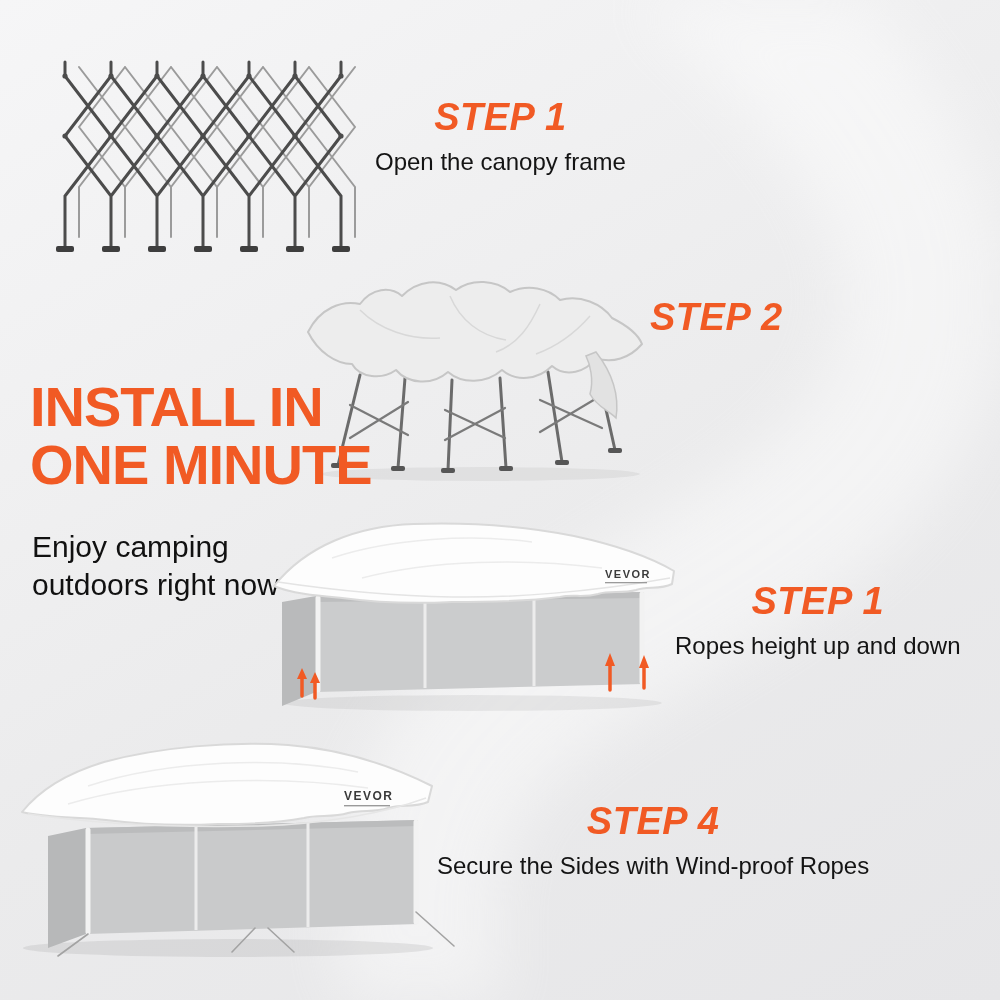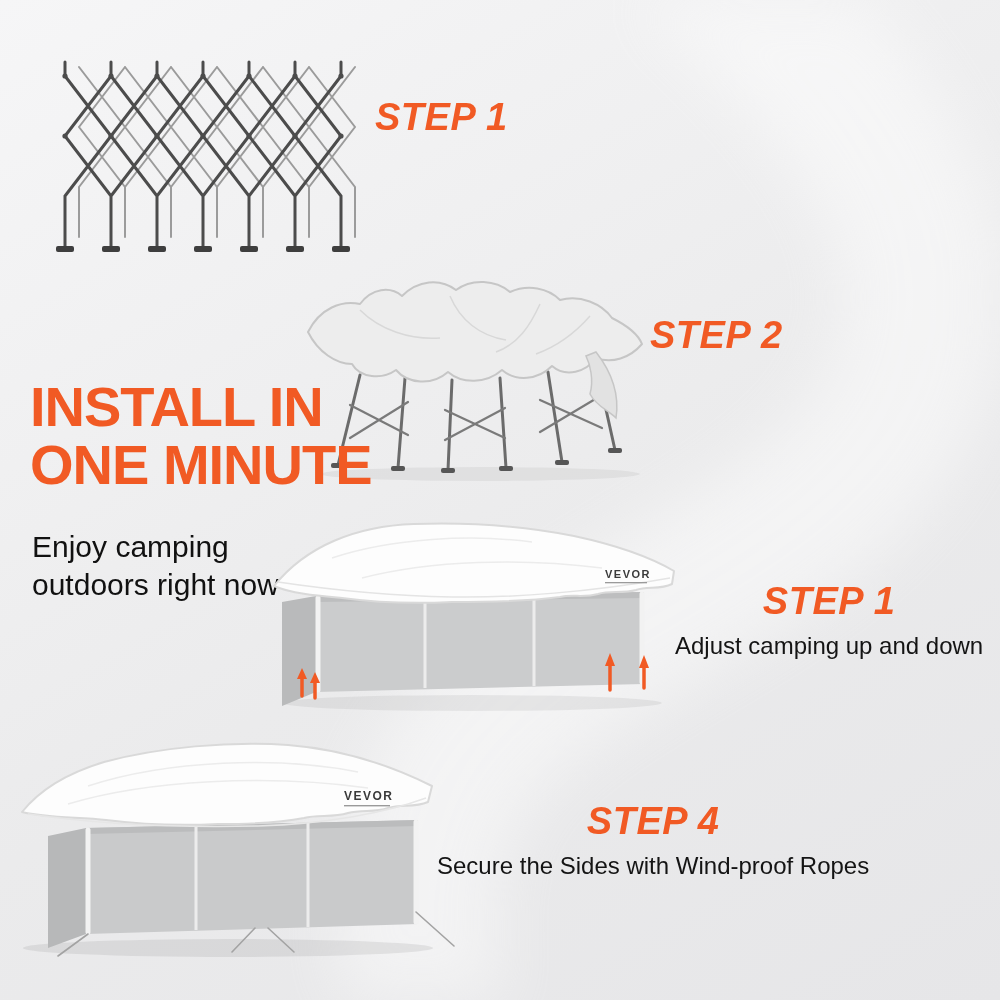--- a/index.html
+++ b/index.html
@@ -100,20 +100,21 @@
         <rect x="144" y="196" width="18" height="6" rx="2"></rect>
       <rect x="190" y="196" width="18" height="6" rx="2"></rect>
         <rect x="236" y="196" width="18" height="6" rx="2"></rect>
       <rect x="282" y="196" width="18" height="6" rx="2"></rect>
     </g>
   </svg>
 </div>
 
 <section class="step-text" style="left:375px; top:96px;">
   <h2 class="step-label">STEP 1</h2>
+  <p class="step-desc">Open the canopy frame</p>
 </section>
 
 <div class="illus" style="left:290px; top:260px; width:380px; height:235px;">
   <svg viewBox="0 0 380 235">
     <ellipse cx="190" cy="214" rx="160" ry="7" fill="rgba(0,0,0,0.05)"></ellipse>
     <g fill="none" stroke="#6b6b6b" stroke-width="3" stroke-linecap="round">
       <path d="M70,115 L48,205 M115,118 L108,208 M162,120 L158,210 M210,118 L216,208 M258,112 L272,202 M305,100 L325,190"></path>
     </g>
     <g fill="none" stroke="#7a7a7a" stroke-width="2.2" stroke-linecap="round">
       <path d="M60,145 L118,175 M118,142 L60,178 M155,150 L215,178 M215,148 L155,180 M250,140 L312,168 M312,135 L250,172"></path>
@@ -142,21 +143,21 @@
       C142,126 118,124 106,110
       C92,120 70,118 62,104
       C46,104 28,92 18,72 Z"></path>
     <g fill="none" stroke="#d8d8d8" stroke-width="1.5">
       <path d="M70,50 C90,70 120,80 150,78 M160,36 C170,60 190,76 216,80 M250,44 C240,66 228,84 206,92 M300,56 C286,72 268,86 246,94"></path>
     </g>
     <path fill="#e2e2e2" stroke="#c6c6c6" stroke-width="1.5" d="M306,92 C320,110 330,132 326,158 C318,150 306,146 300,134 C304,120 300,104 296,96 Z"></path>
   </svg>
 </div>
 
-<section class="step-text" style="left:650px; top:314px;">
+<section class="step-text" style="left:650px; top:296px;">
   <h2 class="step-label">STEP 2</h2>
 </section>
 
 <h1 class="headline">
   <span>INSTALL IN</span><br>
   <span>ONE MINUTE</span>
 </h1>
 <p class="subhead">
   <span>Enjoy camping</span><br>
   <span>outdoors right now</span>
@@ -202,21 +203,21 @@
       <line x1="338" y1="192" x2="338" y2="166"></line>
         <polygon points="333,168 343,168 338,155" stroke="none"></polygon>
       <line x1="372" y1="190" x2="372" y2="168"></line>
         <polygon points="367,170 377,170 372,157" stroke="none"></polygon>
     </g>
   </svg>
 </div>
 
 <section class="step-text" style="left:675px; top:580px;">
   <h2 class="step-label">STEP 1</h2>
-  <p class="step-desc">Adjust camping up and down</p>
+  <p class="step-desc">Ropes height up and down</p>
 </section>
 
 <div class="illus" style="left:18px; top:716px; width:440px; height:245px;">
   <svg viewBox="0 0 440 245">
     <ellipse cx="210" cy="232" rx="205" ry="9" fill="rgba(0,0,0,0.07)"></ellipse>
     <polygon points="30,120 68,112 68,218 30,232" fill="#b7b8b9"></polygon>
     <polygon points="68,112 400,104 400,208 68,218" fill="#c9cacb"></polygon>
     <polygon points="68,112 400,104 400,110 68,118" fill="#bbbcbd"></polygon>
     <g stroke="#ececec" stroke-width="3">
       <line x1="178" y1="110" x2="178" y2="214"></line>

